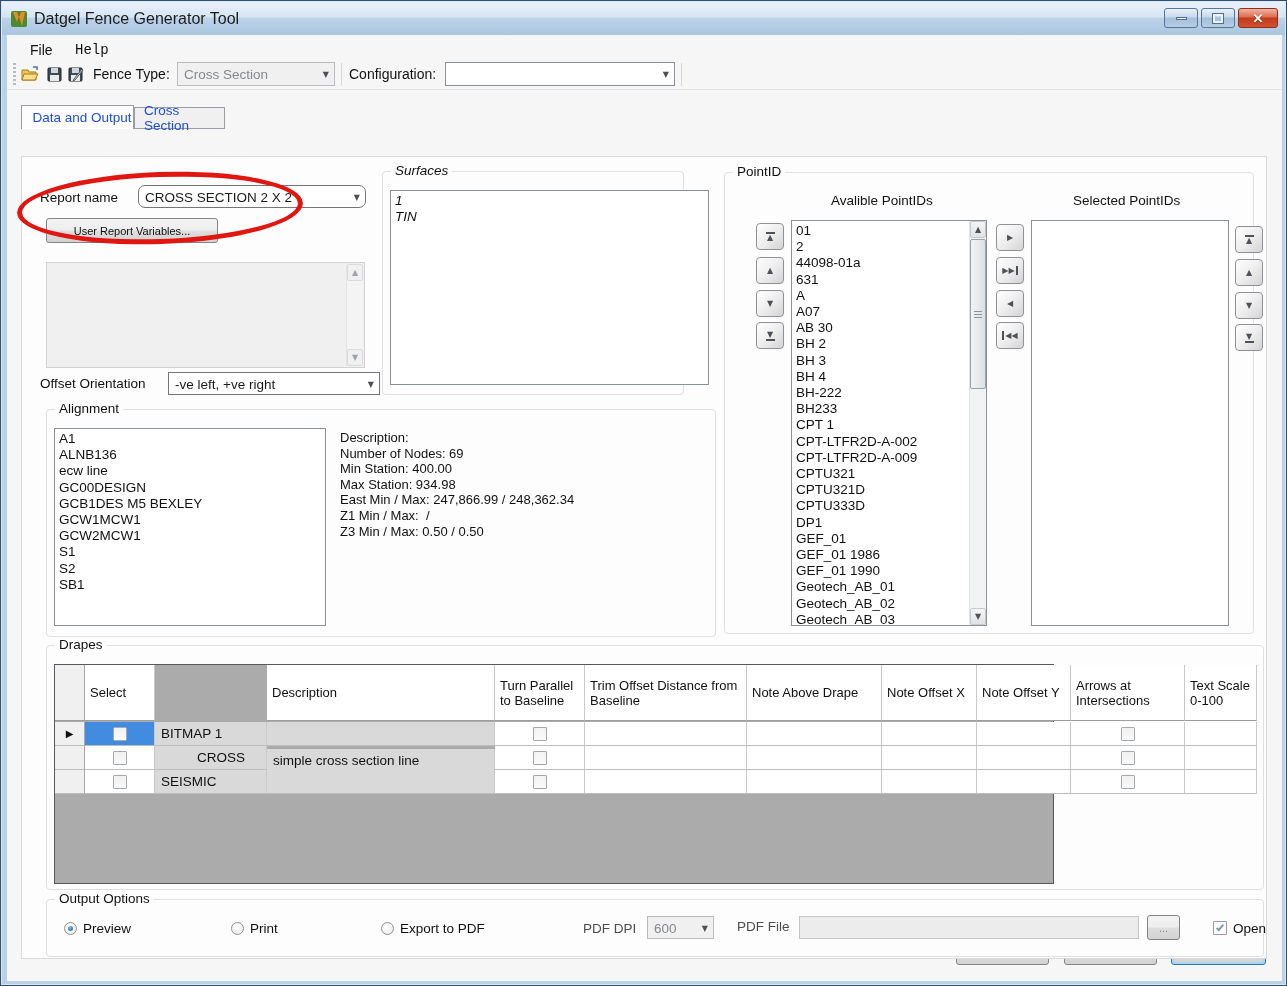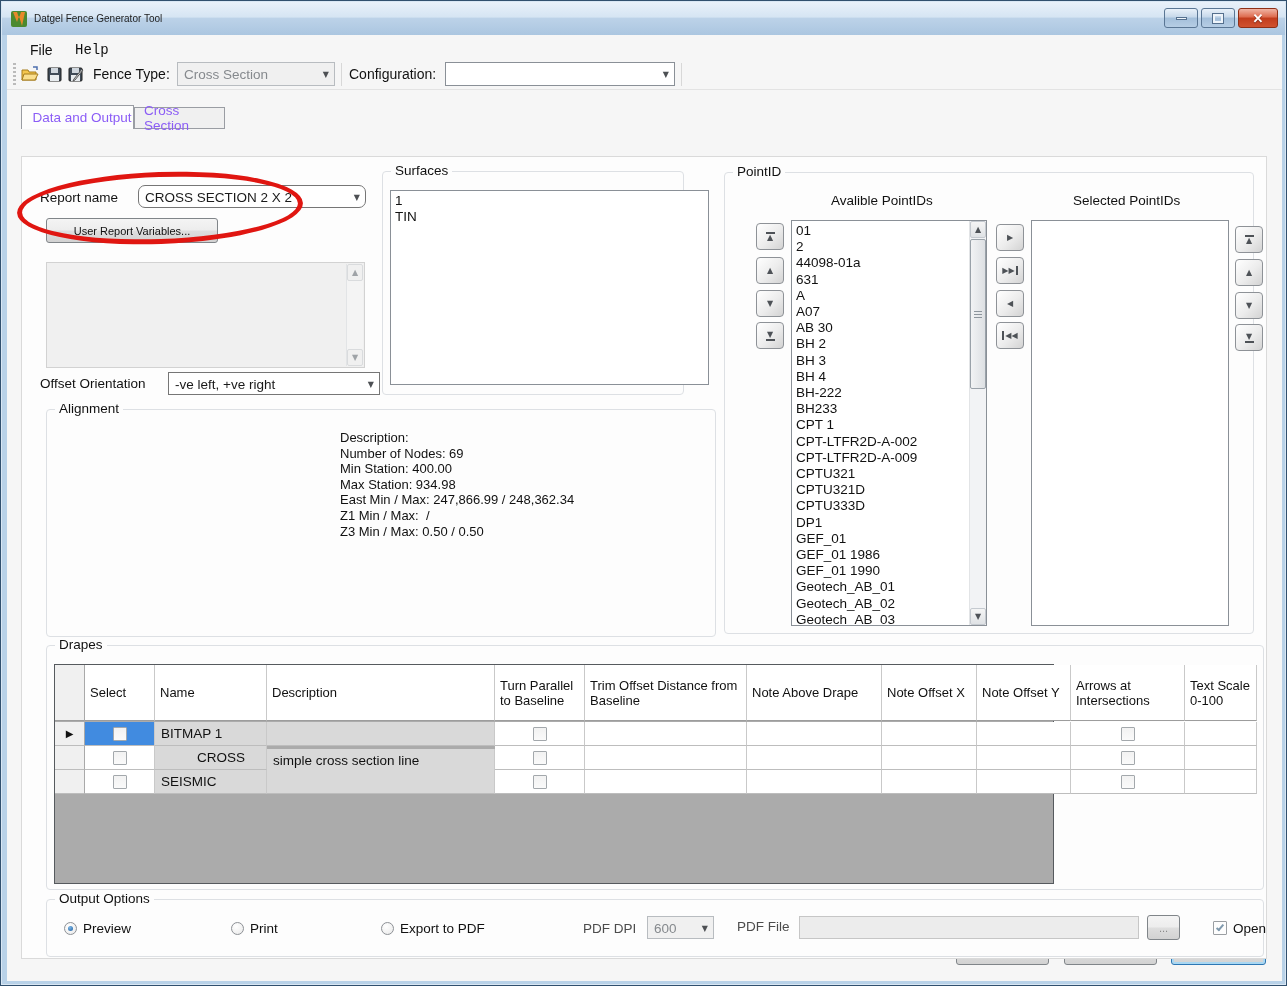--- a/index.html
+++ b/index.html
@@ -3,40 +3,40 @@
 <meta charset="utf-8">
 <style>
   * { box-sizing: border-box; margin: 0; padding: 0; }
   html,body { width:1287px; height:986px; background:#fff; font-family:"Liberation Sans",sans-serif; }
   #window { position:relative; width:1287px; height:986px; background:#b9d2e8;
             border:1px solid #31506e; box-shadow: inset 0 0 0 1px #d9e7f4; overflow:hidden; }
   
   #titlebar { position:absolute; left:1px; top:1px; right:1px; height:33px;
               background:linear-gradient(#e9f1fa 0%, #d6e5f3 45%, #bcd2e8 50%, #abc6e0 100%);
               display:flex; align-items:center; }
-  #title-text { font-size:10px; color:#1c1c1c; margin-left:6px; }
+  #title-text { font-size:16px; color:#1c1c1c; margin-left:6px; }
   .winbtn { position:absolute; top:7px; height:20px; border:1px solid #5a7694; border-radius:3px;
             background:linear-gradient(#e9f1f9, #c6d8ea 45%, #a3bfda 50%, #b6cde4 100%);
             display:flex; align-items:center; justify-content:center; }
   #btn-close { background:linear-gradient(#f0b4a4,#dd6a4d 45%,#c23c1d 50%,#d0522f 100%); border-color:#8e2f16; }
   
   #client { position:absolute; left:6px; top:34px; width:1275px; height:946px; background:#f6f6f6; }
   
   .menu-item { position:absolute; top:5px; font-size:14px; color:#111; padding:2px 6px; }
   #toolbar { position:absolute; left:0; top:24px; width:1275px; height:31px; background:#f6f6f6; border-bottom:1px solid #e3e3e3; }
   .tb-sep { position:absolute; top:4px; width:1px; height:23px; background:#d8d8d8; }
   .tb-grip { position:absolute; left:6px; top:4px; width:3px; height:23px;
              background:repeating-linear-gradient(#bbb 0 2px, transparent 2px 4px); }
   .tb-label { position:absolute; top:7px; font-size:14px; color:#111; }
   .combo { position:absolute; background:#fff; border:1px solid #8a9097; font-size:13.5px; color:#1a1a1a; }
   .combo .cval { position:absolute; left:6px; top:50%; transform:translateY(-50%); white-space:nowrap; }
   .combo .carr { position:absolute; right:5px; top:50%; transform:translateY(-50%); font-size:8px; color:#4d5054; font-family:"DejaVu Sans",sans-serif; }
   .combo.disabled { background:#f0f0f0; border-color:#b8bcc0; color:#85898d; }
   
-  .tab { position:absolute; font-size:13.5px; color:#8b5cf6; border:1px solid #9a9da3; display:flex; align-items:center; justify-content:center;padding-left:9px; }
+  .tab { position:absolute; font-size:13.5px; color:#1d4ed8; border:1px solid #9a9da3; display:flex; align-items:center; justify-content:center;padding-left:9px; }
   #tab-active { background:#fdfdfd; border-bottom:none; z-index:3; }
   #tab-inactive { background:#f0f0f0; z-index:1; }
   #tabpage { position:absolute; left:14px; top:121px; width:1246px; height:803px; background:#fdfdfd; border:1px solid #dadada; z-index:2; }
   .lbl { position:absolute; font-size:13.5px; color:#111; white-space:nowrap; }
   .groupbox { position:absolute; border:1px solid #dde0e4; border-radius:4px; }
   .gb-label { position:absolute; top:-9px; left:8px; background:#fdfdfd; padding:0 4px; font-size:13.5px; color:#111; white-space:nowrap; }
   .listbox { position:absolute; background:#fff; border:1px solid #8a9097; overflow:hidden; font-size:13.5px; color:#111; padding:2px 0 0 4px; }
   .listbox .list-item { line-height:16.2px; white-space:nowrap; }
   .btn { position:absolute; border:1px solid #808589; border-radius:3px; font-size:11px; color:#111;
          background:linear-gradient(#f4f4f4, #ededed 48%, #dedede 52%, #d2d2d2);
@@ -168,32 +168,44 @@
       </div>
 
       <span class="lbl" style="left:18px; top:219px;">Offset Orientation</span>
       <div class="combo" style="left:146px; top:215px; width:212px; height:23px; border-color:#767676;">
         <span class="cval">-ve left, +ve right</span>
         <span class="carr">▼</span>
       </div>
 
       <div class="groupbox" style="left:24px; top:252px; width:670px; height:228px;">
         <span class="gb-label">Alignment</span>
+        <div class="listbox" style="left:7px; top:18px; width:272px; height:198px; line-height:16px;">
+            <div class="list-item">A1</div>
+            <div class="list-item">ALNB136</div>
+            <div class="list-item">ecw line</div>
+            <div class="list-item">GC00DESIGN</div>
+            <div class="list-item">GCB1DES M5 BEXLEY</div>
+            <div class="list-item">GCW1MCW1</div>
+            <div class="list-item">GCW2MCW1</div>
+            <div class="list-item">S1</div>
+            <div class="list-item">S2</div>
+            <div class="list-item">SB1</div>
+          </div>
         <div style="position:absolute; left:293px; top:20px; width:370px;">
             <div class="desc-line">Description:</div>
             <div class="desc-line">Number of Nodes: 69</div>
             <div class="desc-line">Min Station: 400.00</div>
             <div class="desc-line">Max Station: 934.98</div>
             <div class="desc-line">East Min / Max: 247,866.99 / 248,362.34</div>
             <div class="desc-line">Z1 Min / Max:  /</div>
             <div class="desc-line">Z3 Min / Max: 0.50 / 0.50</div>
           </div>
       </div>
 
-      <div class="groupbox" style="left:360px; top:14px; width:302px; height:224px;">
+      <div class="groupbox" style="left:360px; top:14px; width:302px; height:224px;font-style:italic;">
         <span class="gb-label">Surfaces</span>
         <div class="listbox" style="left:7px; top:18px; width:319px; height:195px;">
             <div class="list-item">1</div>
             <div class="list-item">TIN</div>
           </div>
       </div>
 
       <div class="groupbox" style="left:702px; top:15px; width:530px; height:462px;">
         <span class="gb-label">PointID</span>
         <span class="plist-title" style="left:106px; top:20px;">Avalible PointIDs</span>
@@ -296,23 +308,20 @@
 
       <div class="groupbox" style="left:24px; top:488px; width:1218px; height:245px;">
         <span class="gb-label">Drapes</span>
 
         <div id="grid" style="left:7px; top:18px; width:1000px; height:220px;">
 
           <div class="gh-cell rowsel" style="left:0; width:30px;"></div>
           <div class="gh-cell" style="left:30px; width:70px;">
               <span>Select</span>
             </div>
-          <div class="gh-cell" style="left:100px; width:112px;">
-              <span>Name</span>
-            </div>
           <div class="gh-cell" style="left:212px; width:228px;">
               <span>Description</span>
             </div>
           <div class="gh-cell" style="left:440px; width:90px;">
               <span>Turn Parallel to Baseline</span>
             </div>
           <div class="gh-cell" style="left:530px; width:162px;">
               <span>Trim Offset Distance from Baseline</span>
             </div>
           <div class="gh-cell" style="left:692px; width:135px;">

